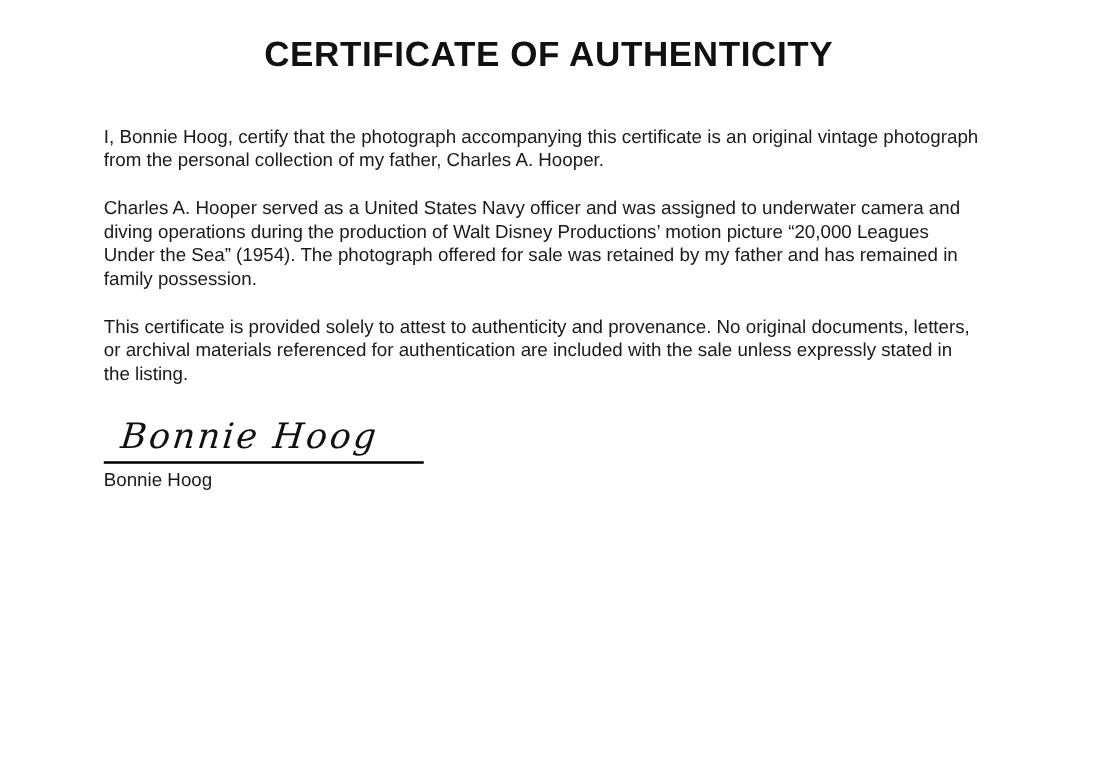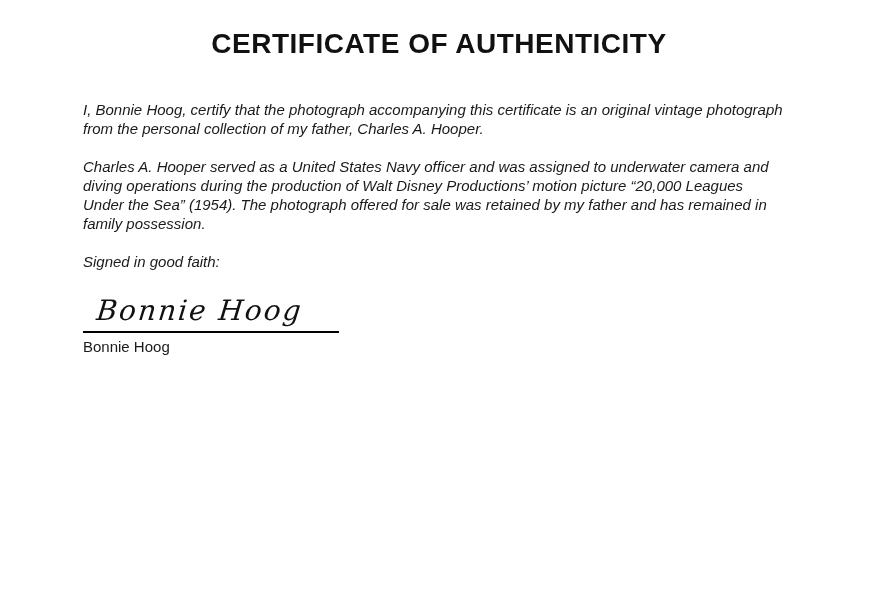--- a/index.html
+++ b/index.html
@@ -26,21 +26,20 @@
     color: #111111;
   }
   .content {
     margin: 40px 0 0 83px;
     width: 700px;
     font-size: 15px;
     line-height: 19px;
   }
   .content p {
     margin: 12px 0 19px 0;
-    font-style: italic;
   }
   .sig-block {
     margin-top: 24px;
   }
   .sig-script {
     font-family: "DejaVu Serif", serif;
     font-style: italic;
     font-size: 28px;
     line-height: 32px;
     letter-spacing: 2px;
@@ -67,22 +66,22 @@
 
 <div class="page">
   <h1 class="doc-title">CERTIFICATE OF AUTHENTICITY</h1>
 
   <div class="content">
     <p>I, Bonnie Hoog, certify that the photograph accompanying this certificate is an original vintage photograph from the personal collection of my father, Charles A. Hooper.</p>
 
     <p>Charles A. Hooper served as a United States Navy officer and was assigned to underwater camera and diving operations during the production of Walt Disney Productions’ motion picture “20,000 Leagues Under the Sea” (1954). The photograph offered for sale was retained by my father and has remained in family possession.</p>
 
 
+    <p>This certificate is provided solely to attest to authenticity and provenance. No original documents, letters, or archival materials referenced for authentication are included with the sale unless expressly stated in the listing.</p>
 
-    <p>Signed in good faith:</p>
 
     <div class="sig-block">
       <div class="sig-script">Bonnie Hoog</div>
       <div class="sig-line"></div>
       <div class="sig-name">Bonnie Hoog</div>
     </div>
   </div>
 </div>
 
 </body></html>

